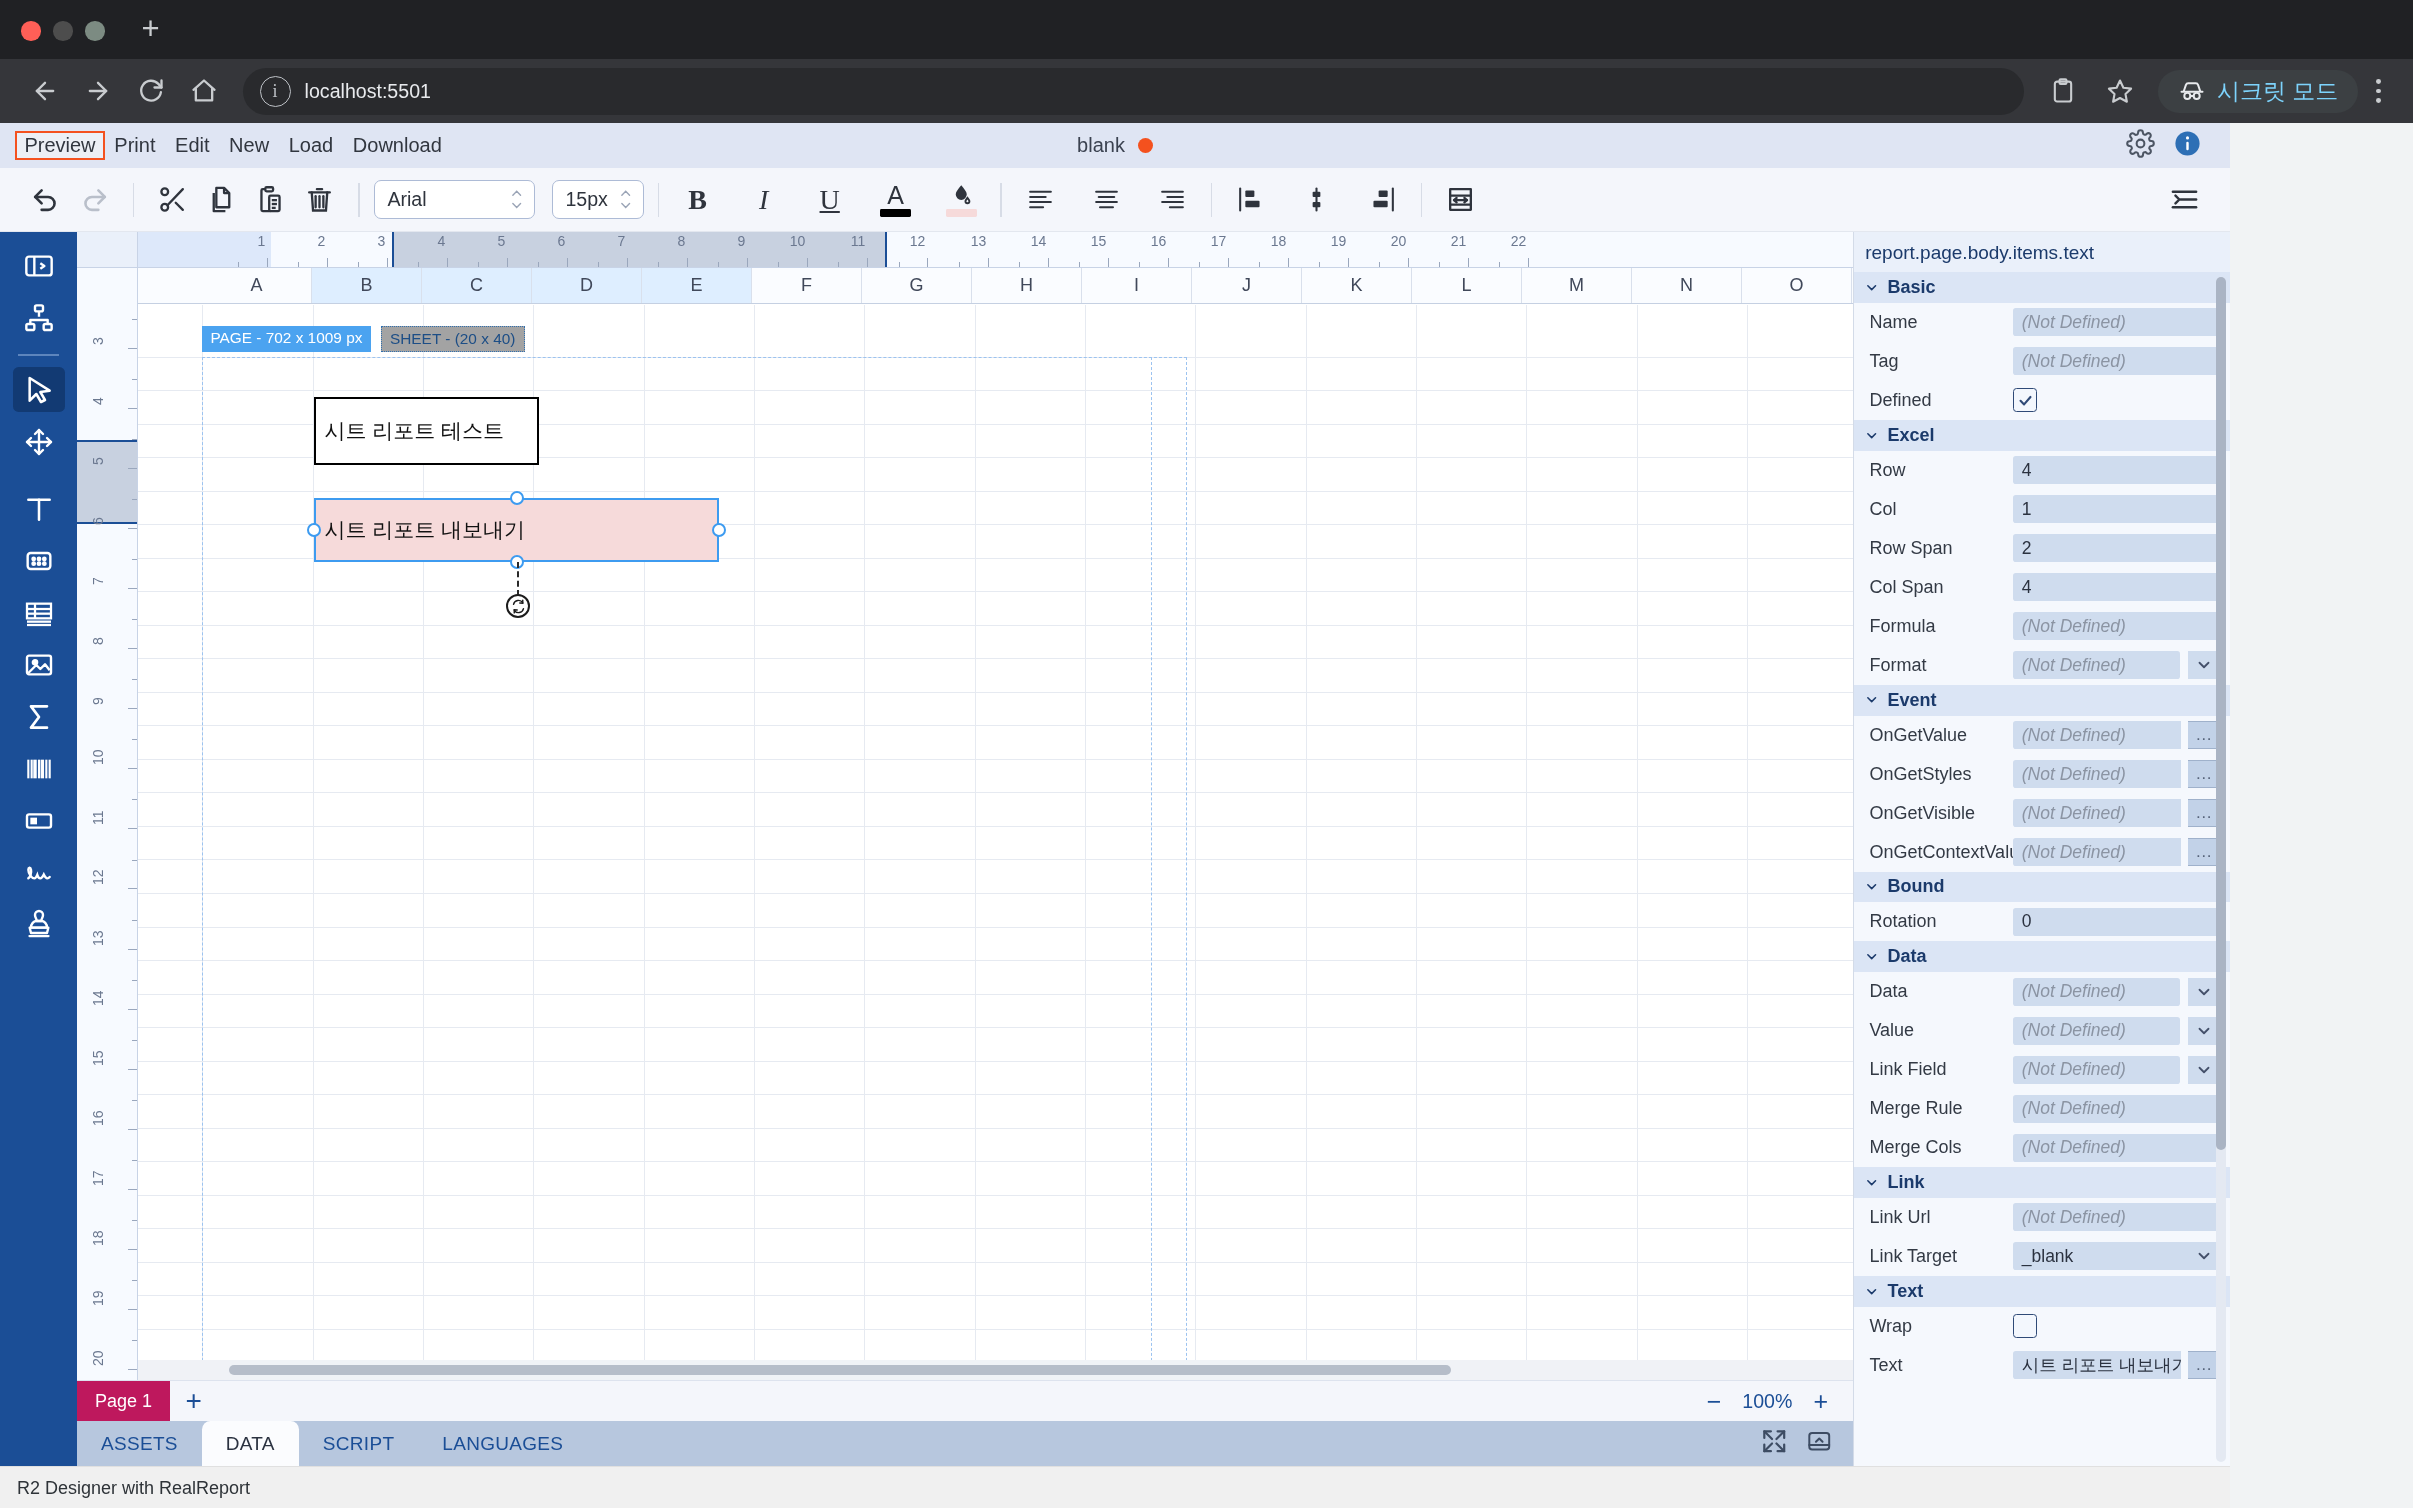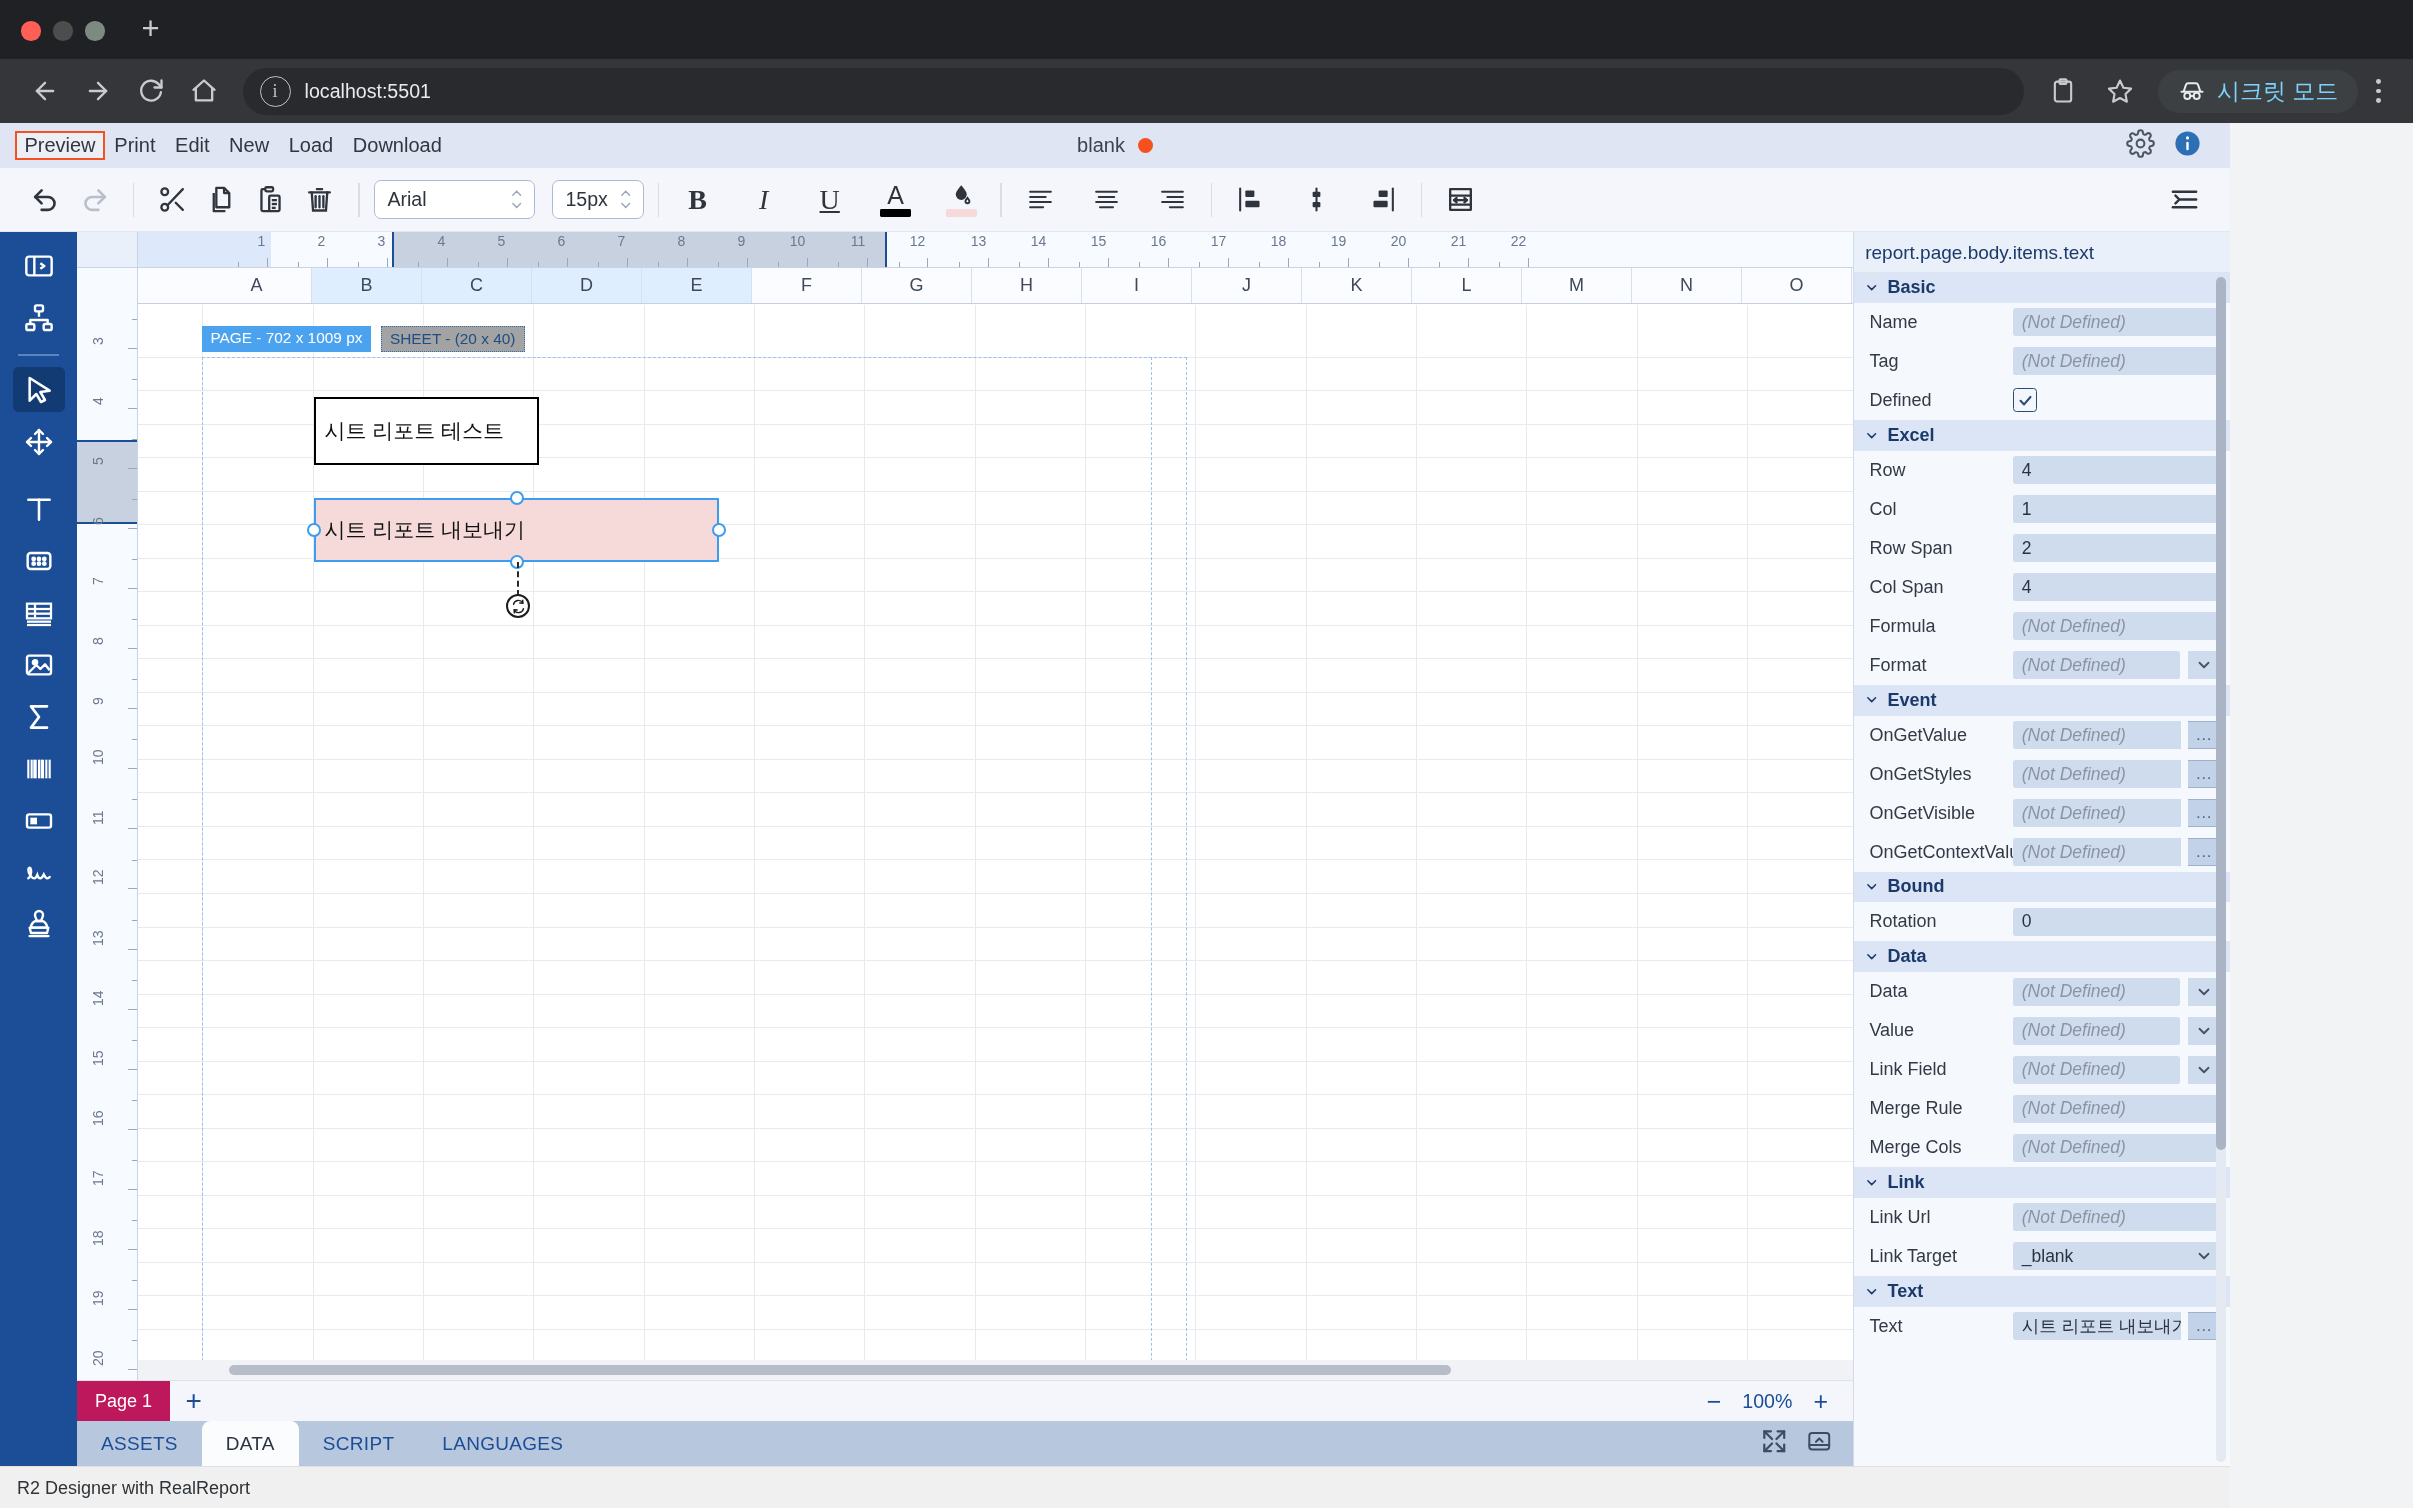--- a/index.html
+++ b/index.html
@@ -1377,20 +1377,24 @@
           </div>
           <div class="sect-head">
             <span style="display: flex;">
               <svg viewBox="0 0 24 24" fill="none" stroke="currentColor" stroke-width="2.4" stroke-linecap="round" stroke-linejoin="round">
                 <polyline points="6 9 12 15 18 9"></polyline>
               </svg>
             </span>
             <span>Text</span>
           </div>
           <div class="prow">
+            <div class="plabel">Wrap</div>
+            <div class="pcheck"></div>
+          </div>
+          <div class="prow">
             <div class="plabel">Text</div>
             <div class="pfield hasbtn">시트 리포트 내보내기</div>
             <div class="pbtn-split">…</div>
           </div>
         </div>
       <div id="props-scrollbar">
         <div id="props-thumb"></div>
       </div>
     </div>
   </div>

